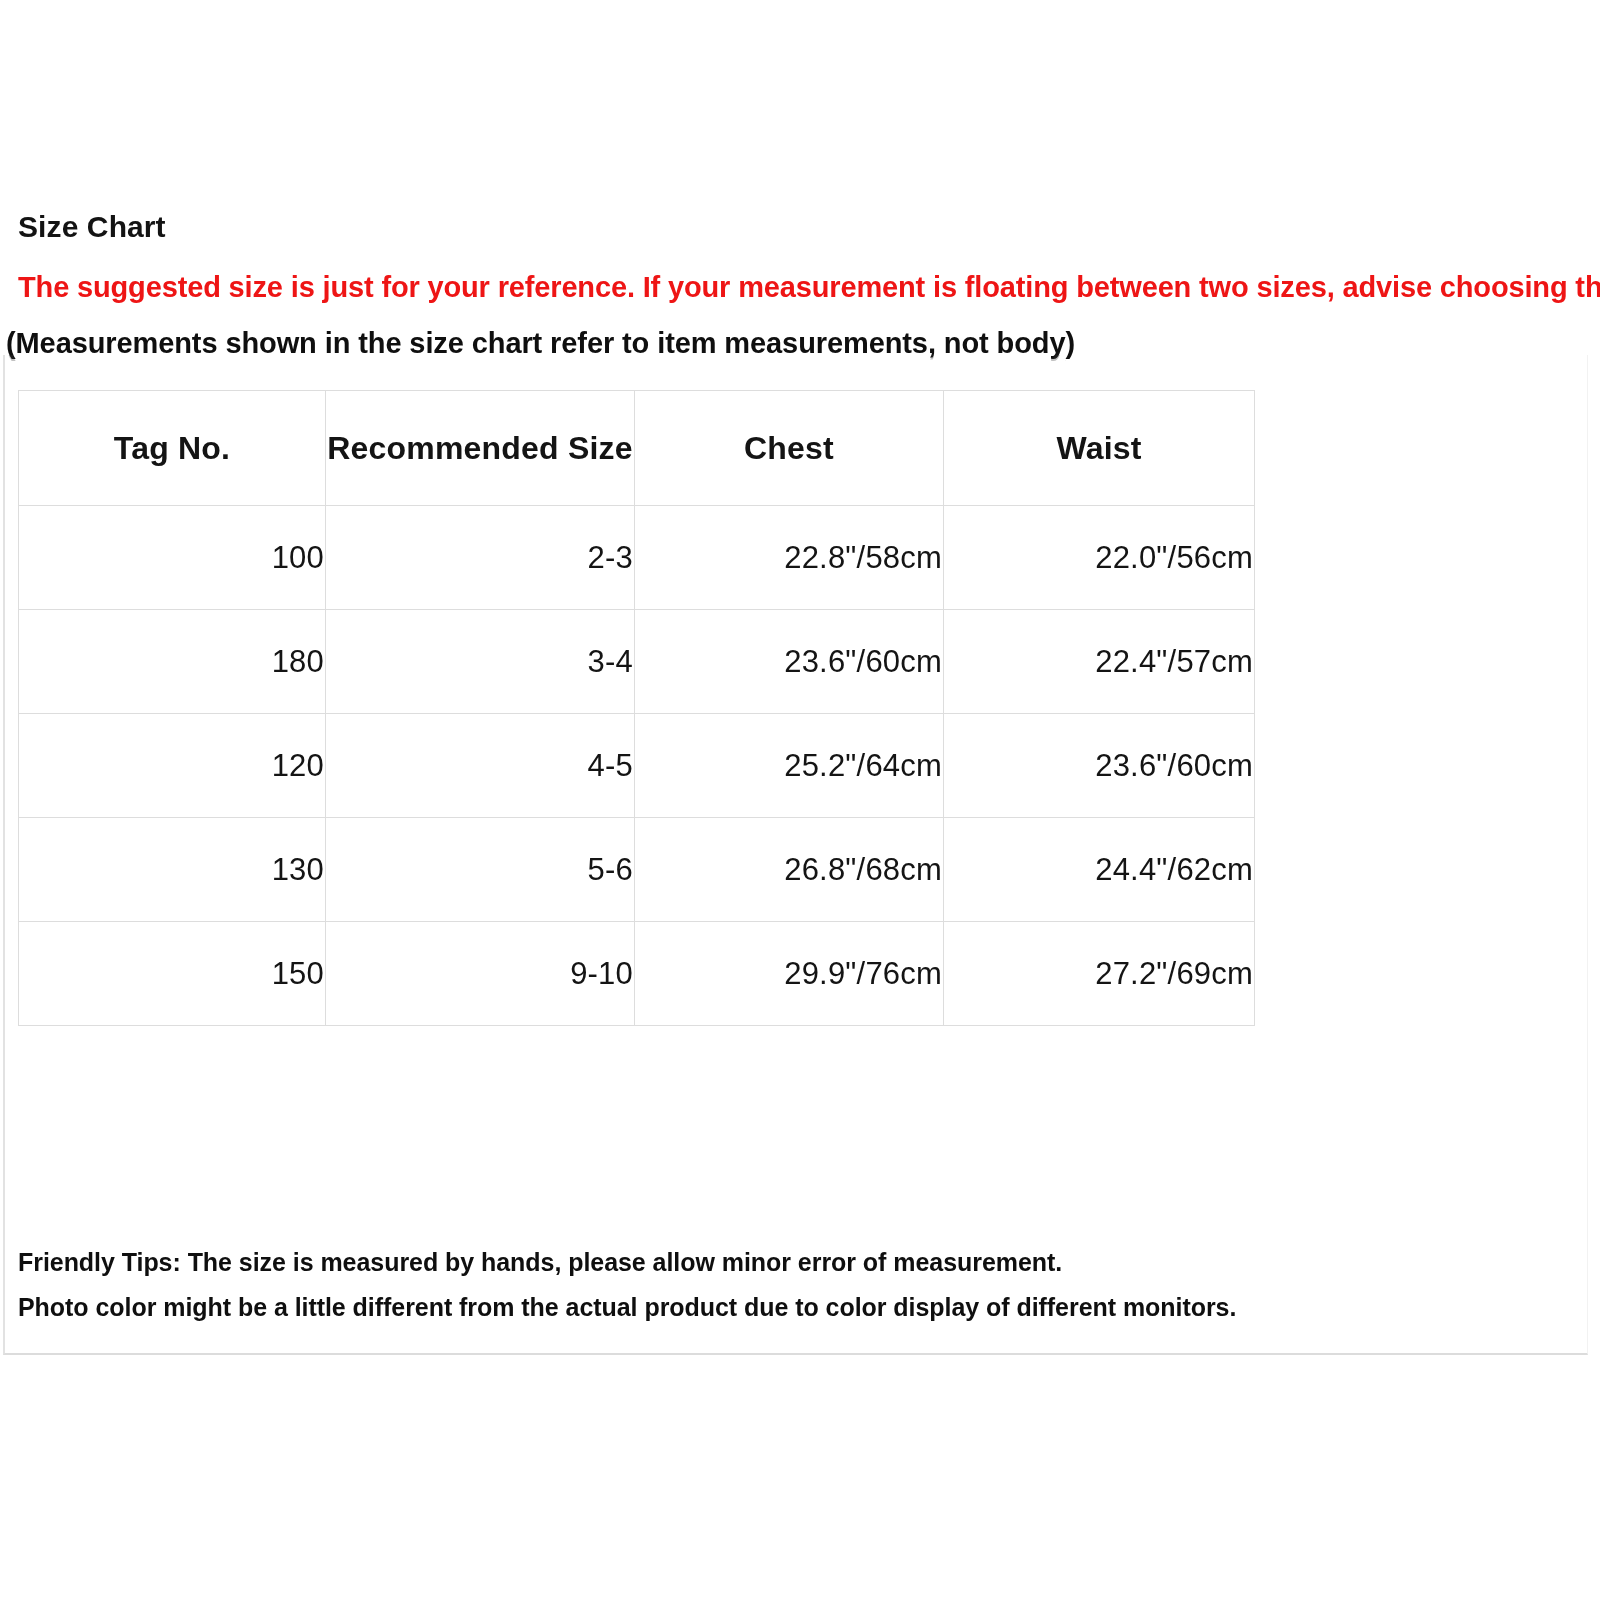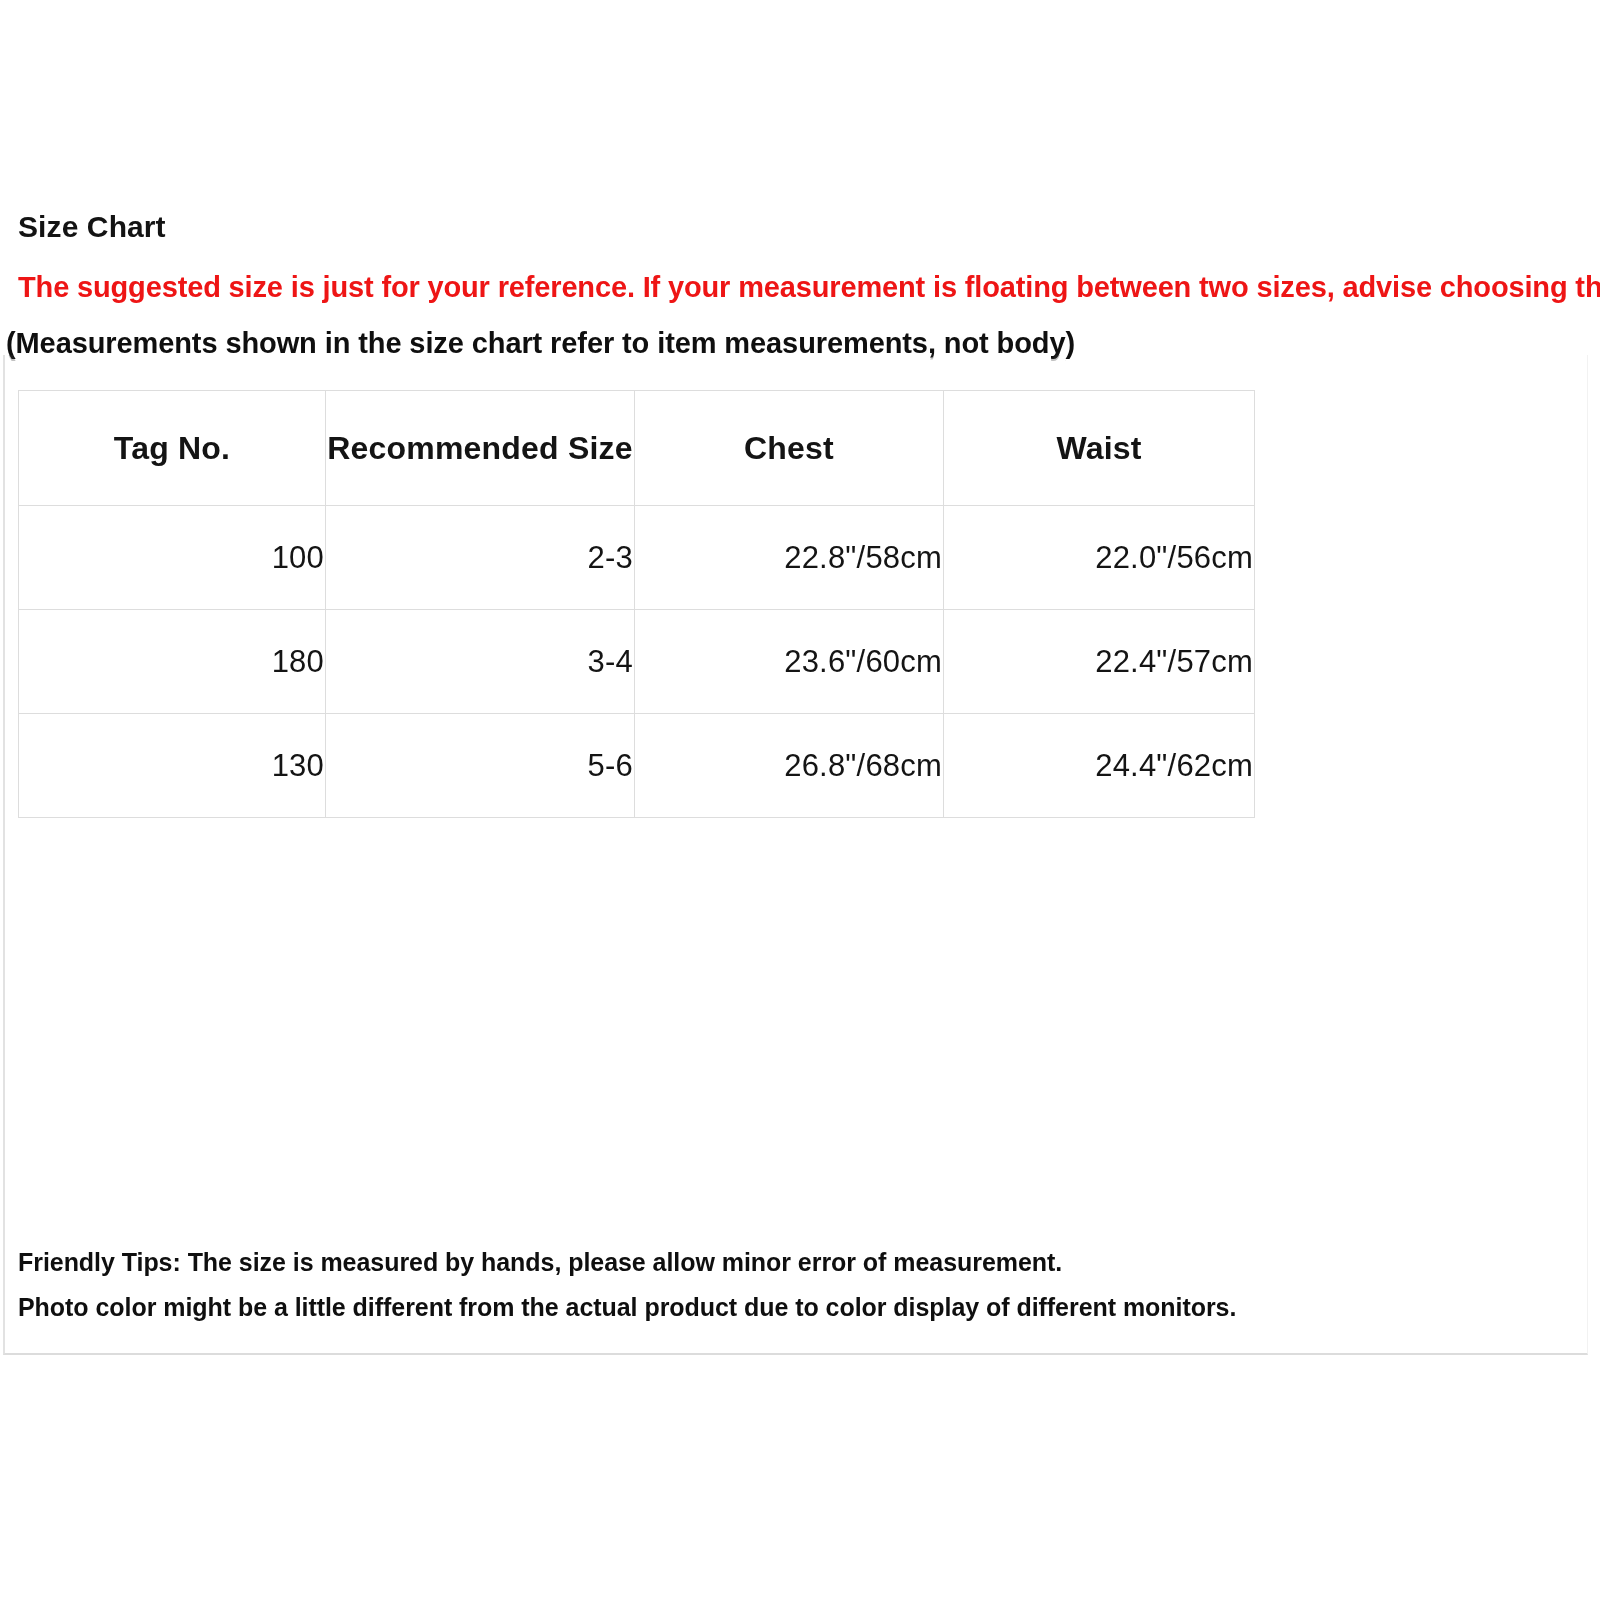--- a/index.html
+++ b/index.html
@@ -179,25 +179,37 @@
         <td>22.8"/58cm</td>
         <td>22.0"/56cm</td>
       </tr>
       <tr>
         <td>180</td>
         <td>3-4</td>
         <td>23.6"/60cm</td>
         <td>22.4"/57cm</td>
       </tr>
       <tr>
+        <td>120</td>
+        <td>4-5</td>
+        <td>25.2"/64cm</td>
+        <td>23.6"/60cm</td>
+      </tr>
+      <tr>
         <td>130</td>
         <td>5-6</td>
         <td>26.8"/68cm</td>
         <td>24.4"/62cm</td>
       </tr>
+      <tr>
+        <td>150</td>
+        <td>9-10</td>
+        <td>29.9"/76cm</td>
+        <td>27.2"/69cm</td>
+      </tr>
     </tbody>
   </table>
 
   <div class="tip tip-1">Friendly Tips: The size is measured by hands, please allow minor error of measurement.</div>
 
   <div class="tip tip-2">Photo color might be a little different from the actual product due to color display of different monitors.</div>
 
 </div>
 
 </body></html>

